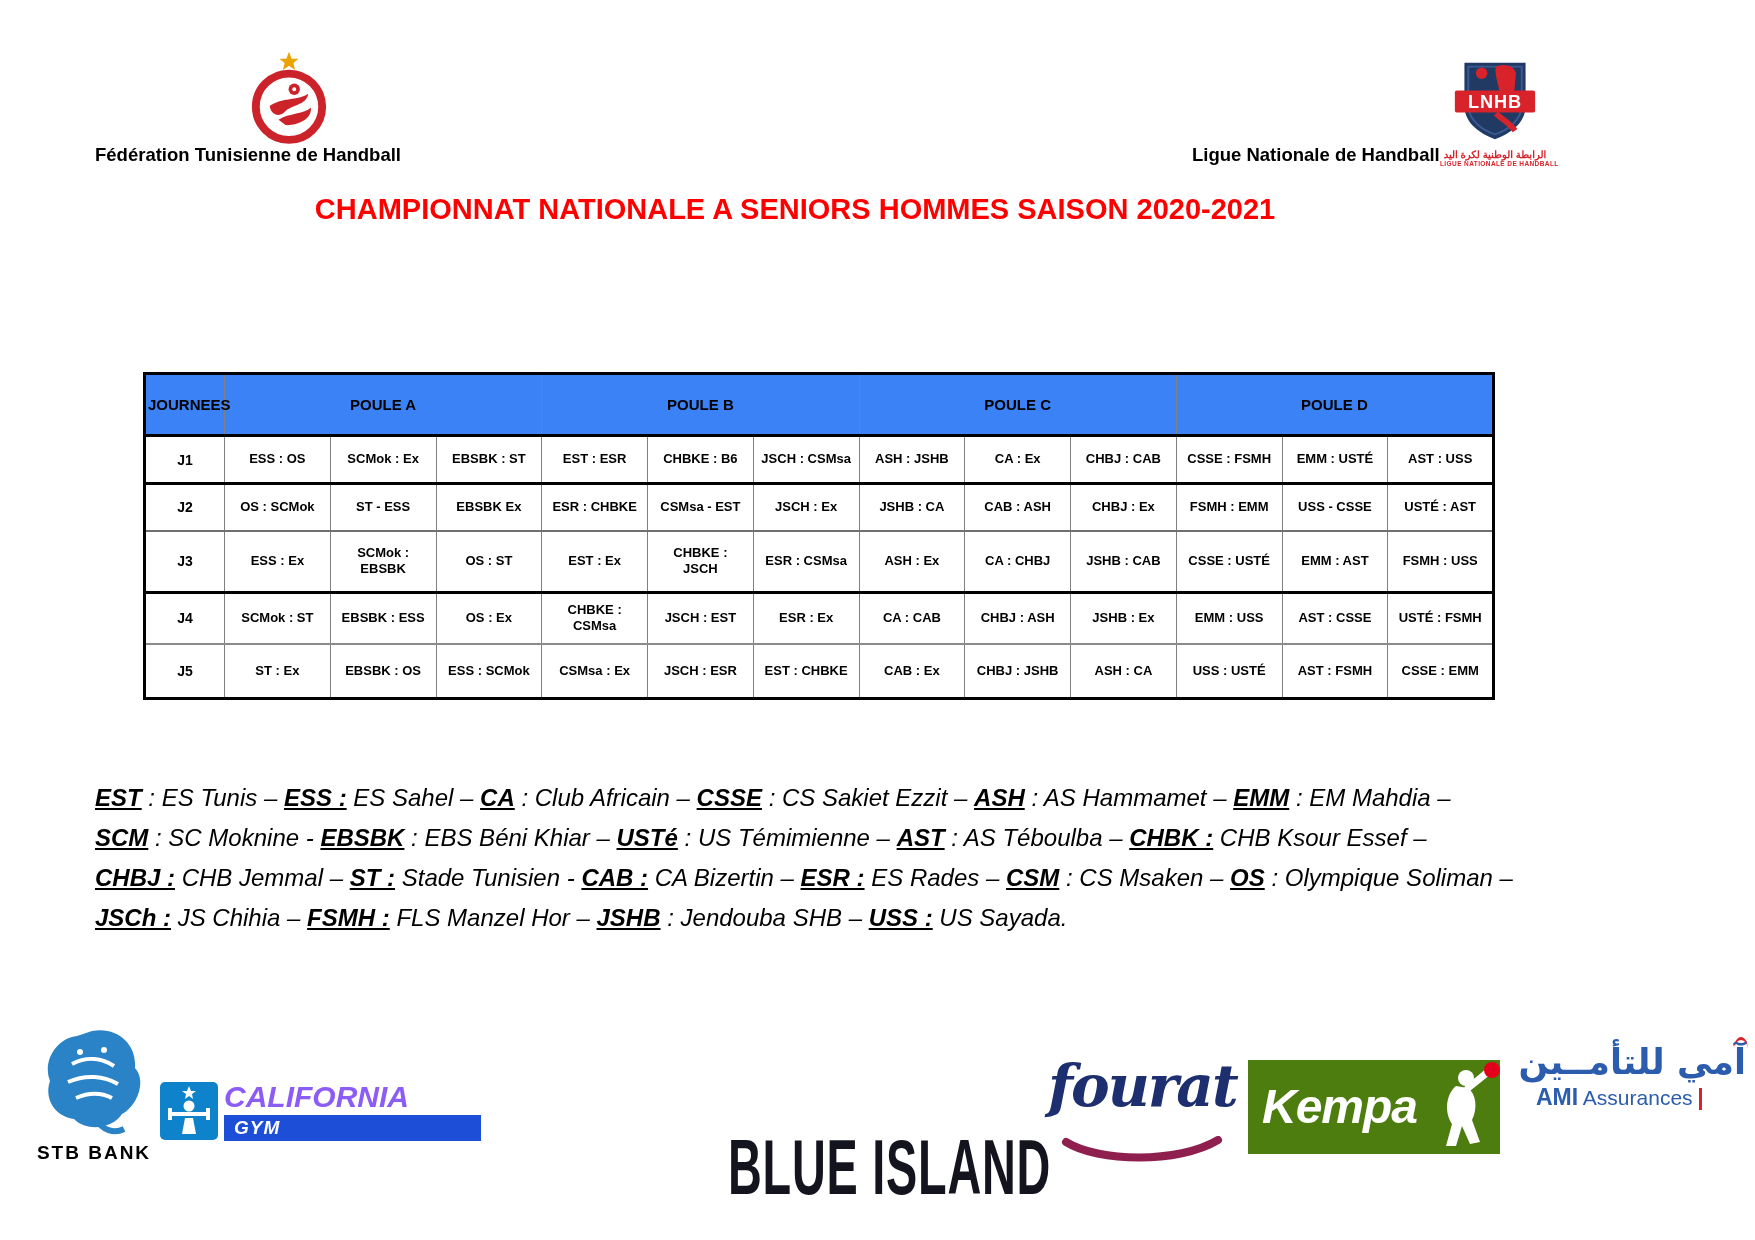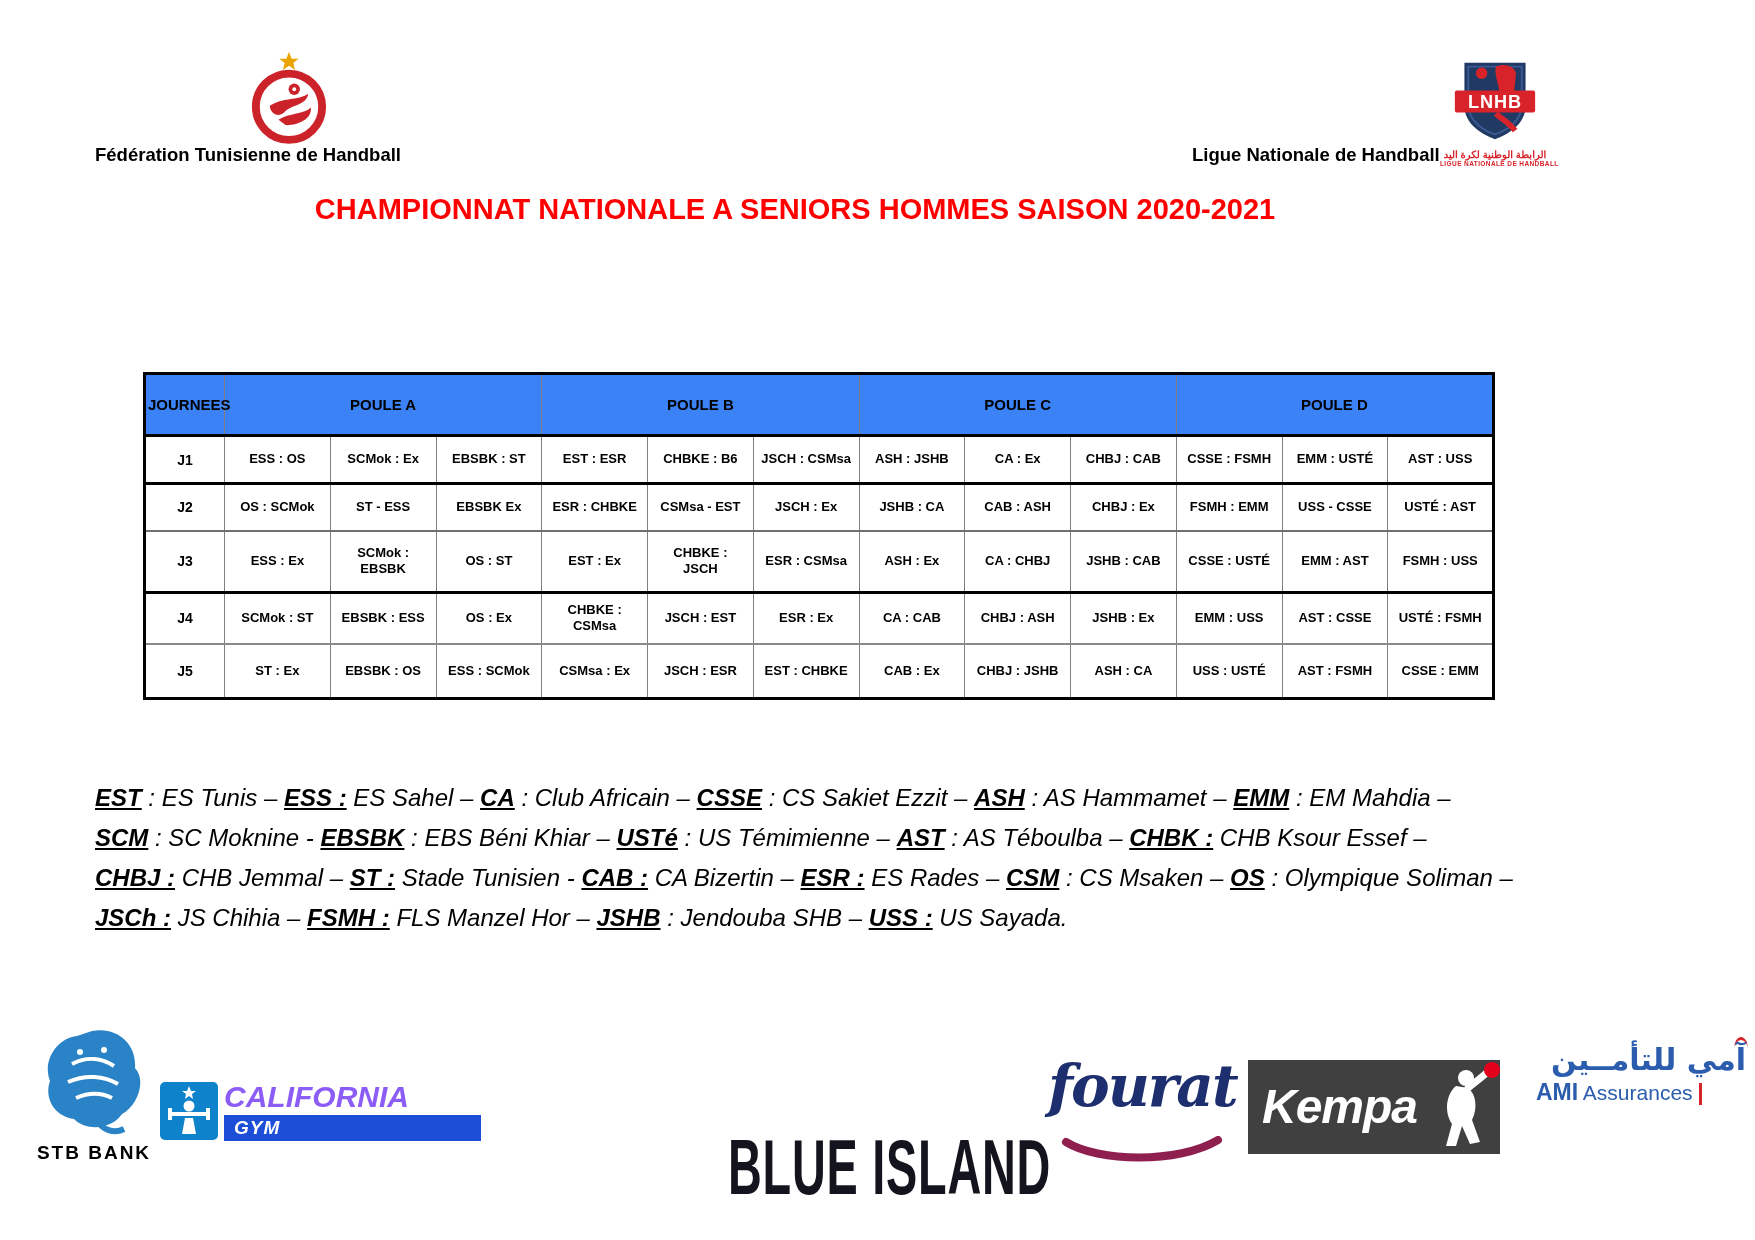--- a/index.html
+++ b/index.html
@@ -57,26 +57,26 @@
   .ola{left:452px;top:1092px;display:flex;align-items:flex-end;}
   .ola-name{font-size:52px;font-weight:900;font-style:italic;color:#5a4099;letter-spacing:-2px;line-height:52px;}
   .ola-sub{font-size:22px;font-weight:bold;color:#5a4099;letter-spacing:1px;margin-left:4px;line-height:30px;}
   .ola-flame{margin-left:4px;margin-bottom:2px;}
   .blueisland{left:728px;top:1122px;}
   .bi-text{display:inline-block;font-size:60px;font-weight:600;color:#14141f;letter-spacing:1px;
         transform:scale(.78,1.3);transform-origin:left top;white-space:nowrap;}
   .fourat{left:1048px;top:1052px;font-family:"DejaVu Serif",serif;font-style:italic;font-weight:bold;
         font-size:58px;color:#1d2f6f;letter-spacing:-2px;}
   .fourat-swoosh{left:1056px;top:1136px;}
-  .kempa{left:1248px;top:1060px;width:252px;height:94px;background:#404040;}
+  .kempa{left:1248px;top:1060px;width:252px;height:94px;background:#4d7c0f;}
   .kempa-name{color:#fff;font-style:italic;font-weight:900;font-size:48px;line-height:94px;
         padding-left:14px;letter-spacing:-1px;}
   .kempa-sil{position:absolute;right:2px;top:2px;overflow:visible;}
   .ami{left:1536px;top:1042px;width:210px;}
-  .ami-arabic{position:relative;color:#2b5cad;font-size:30px;font-weight:bold;
+  .ami-arabic{position:relative;color:#2b5cad;font-size:35px;font-weight:bold;
         font-family:"DejaVu Sans",sans-serif;direction:rtl;white-space:nowrap;}
   .ami-accent{position:absolute;right:-2px;top:-5px;width:14px;height:9px;
         border-top:3px solid #d8232a;border-radius:50% 50% 0 0/100% 100% 0 0;}
   .ami-latin{margin-top:2px;color:#2b5cad;font-size:21px;white-space:nowrap;}
   .ami-latin b{font-size:23px;font-weight:900;}
   .red-vline{display:inline-block;width:3px;height:22px;background:#d8232a;margin-left:6px;vertical-align:middle;}
 </style>
 </head>
 <body>
 

